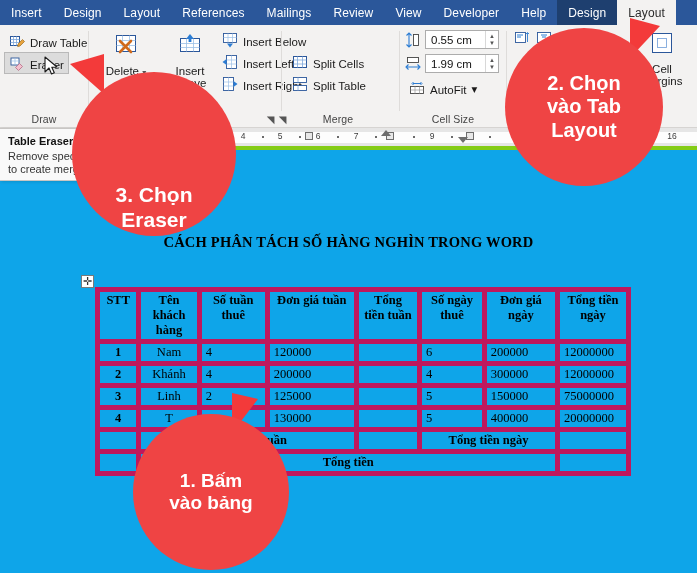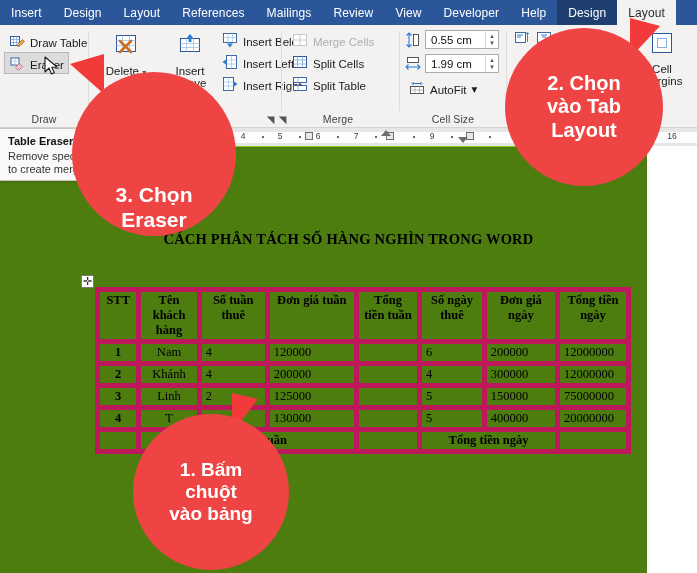--- a/index.html
+++ b/index.html
@@ -95,22 +95,22 @@
   }
   .rdot { position:absolute; top:8px; width:1.5px; height:1.5px; background:#6A6A6A; }
   .rmark { position:absolute; top:4px; width:8px; height:8px; border:1px solid #6E6E6E; background:#E8E8E8; }
   .indent-tri {
     position:absolute; width:0; height:0;
     border-left:5px solid transparent; border-right:5px solid transparent;
   }
 
   
   .page {
-    position:absolute; left:0; top:146px; width:647px; height:427px;
-    background:#4d7c0f; border-top:1px solid #84cc16;
+    position:absolute; left:0; top:146px; width:697px; height:427px;
+    background:#0ea5e9; border-top:4px solid #84cc16;
   }
   .doc-title {
     position:absolute; left:0; top:84px; width:697px; text-align:center;
     font-family:"Liberation Serif", serif; font-weight:bold;
     font-size:14.5px; color:#000; letter-spacing:.2px;
   }
 
   
   .move-handle {
     position:absolute; left:81px; top:275px; width:13px; height:13px;
@@ -244,29 +244,20 @@
           <path d="M15.5 8l-4-3v6z" fill="#2B7CD3"></path>
         </svg>
       </span>
       <span>Insert Right</span>
     </div>
     <div class="launcher" style="right:4px;">◥</div>
   </div>
   <div class="grp-sep" style="left:281px;"></div>
 
   <div class="grp" style="left:283px; width:110px;">
-    <div class="btn-row disabled" style="position:absolute;left:5px;top:5px;">
-      <span class="ico">
-        <svg width="16" height="16" viewBox="0 0 16 16">
-          <rect x="1.5" y="2.5" width="13" height="11" fill="#fff" stroke="#C8C6C4" stroke-width="1"></rect>
-          <path d="M1.5 8h13M8 2.5v11" stroke="#C8C6C4" stroke-width=".9"></path>
-        </svg>
-      </span>
-      <span>Merge Cells</span>
-    </div>
     <div class="btn-row" style="position:absolute;left:5px;top:27px;">
       <span class="ico">
         <svg width="16" height="16" viewBox="0 0 16 16">
           <rect x="1.5" y="2.5" width="13" height="11" fill="#fff" stroke="#2B579A" stroke-width="1"></rect>
           <path d="M1.5 6h13M1.5 10h13M5.5 2.5v11M10.5 2.5v11" stroke="#7FA8DC" stroke-width=".8"></path>
         </svg>
       </span>
       <span>Split Cells</span>
     </div>
     <div class="btn-row" style="position:absolute;left:5px;top:49px;">
@@ -447,20 +438,25 @@
       <td class="c-val">400000</td>
       <td class="c-val">20000000</td>
     </tr>
     <tr>
       <td></td>
       <td class="sum-label" colspan="3">Tổng tiền tuần</td>
       <td></td>
       <td class="sum-label" colspan="2">Tổng tiền ngày</td>
       <td></td>
     </tr>
+    <tr>
+      <td></td>
+      <td class="sum-label" colspan="6">Tổng tiền</td>
+      <td></td>
+    </tr>
   </tbody>
 </table>
 
 <div class="cursor-arrow" style="left:44px; top:56px;">
   <svg width="16" height="22" viewBox="0 0 16 22">
     <path d="M1 1l0 15 4-4 2.5 6 2.8-1.2-2.5-5.6 5.2-0.2z" fill="#fff" stroke="#1a1a1a" stroke-width="1.1" stroke-linejoin="round"></path>
   </svg>
 </div>
 
 <div class="tail" style="left:56px; top:54px; border-left:14px solid transparent; border-right:34px solid #F33A3A; border-top:10px solid transparent; border-bottom:30px solid transparent;"></div>
@@ -477,16 +473,15 @@
     <span class="btext">2. Chọn</span>
     <span class="btext">vào Tab</span>
     <span class="btext">Layout</span>
   </span>
 </div>
 
 <div class="tail" style="left:232px; top:393px; border-right:16px solid transparent; border-left:26px solid #F33A3A; border-top:6px solid transparent; border-bottom:34px solid transparent;"></div>
 <div class="bubble" style="left:133px; top:414px; width:156px; height:156px; font-size:19px;">
   <span>
     <span class="btext">1. Bấm</span>
-    <span class="btext">chuột</span>
     <span class="btext">vào bảng</span>
   </span>
 </div>
 
 </body></html>

